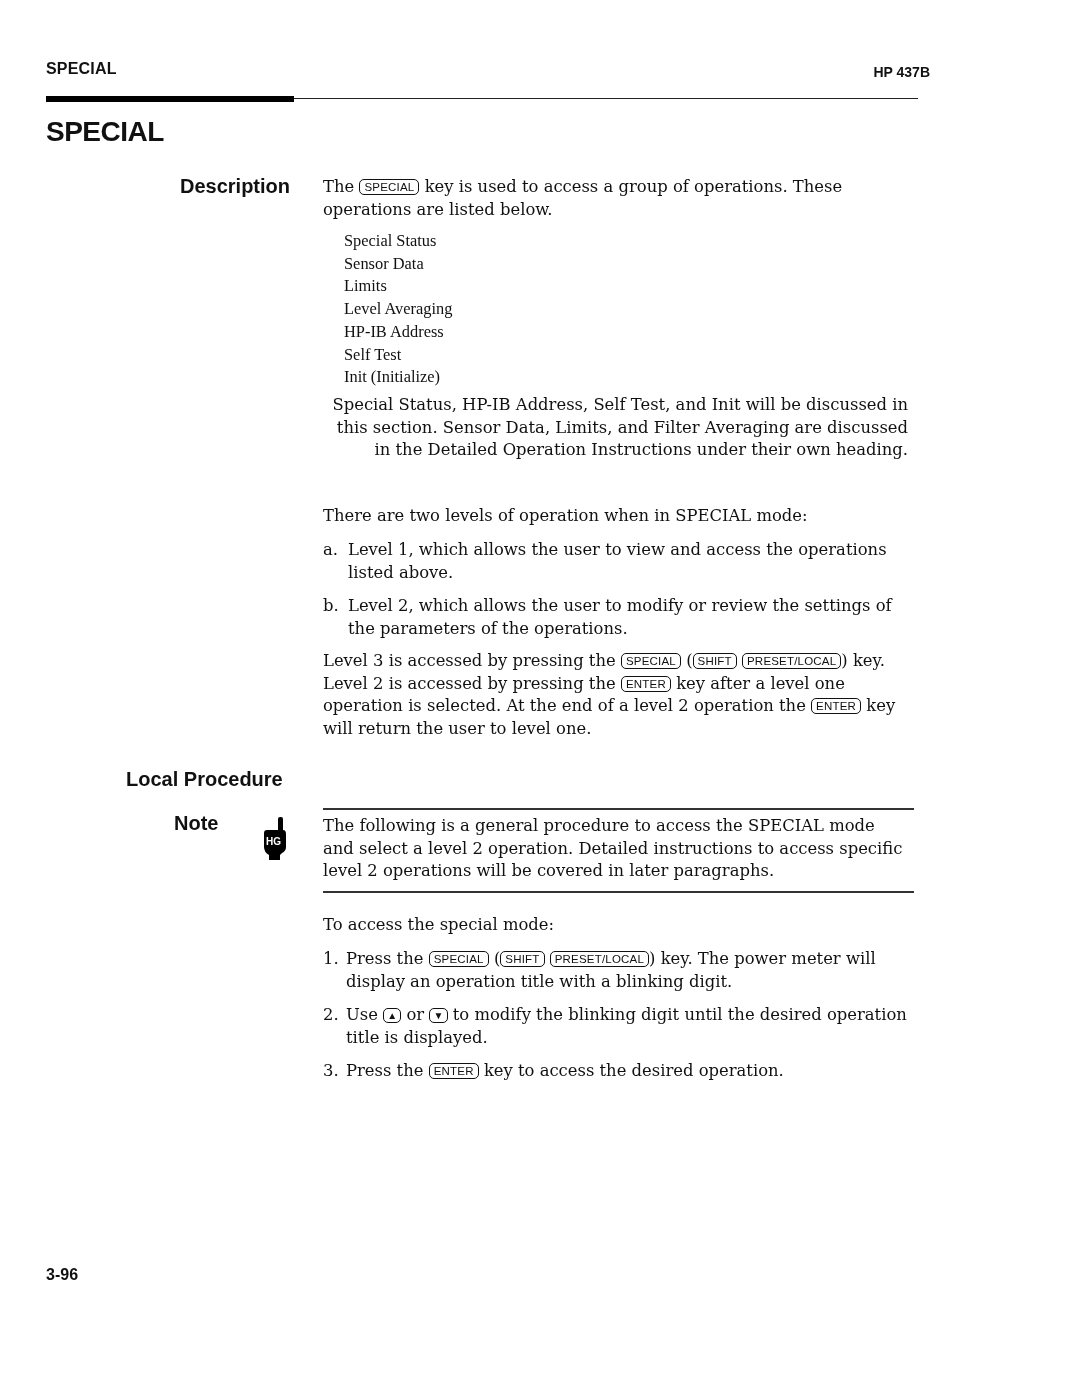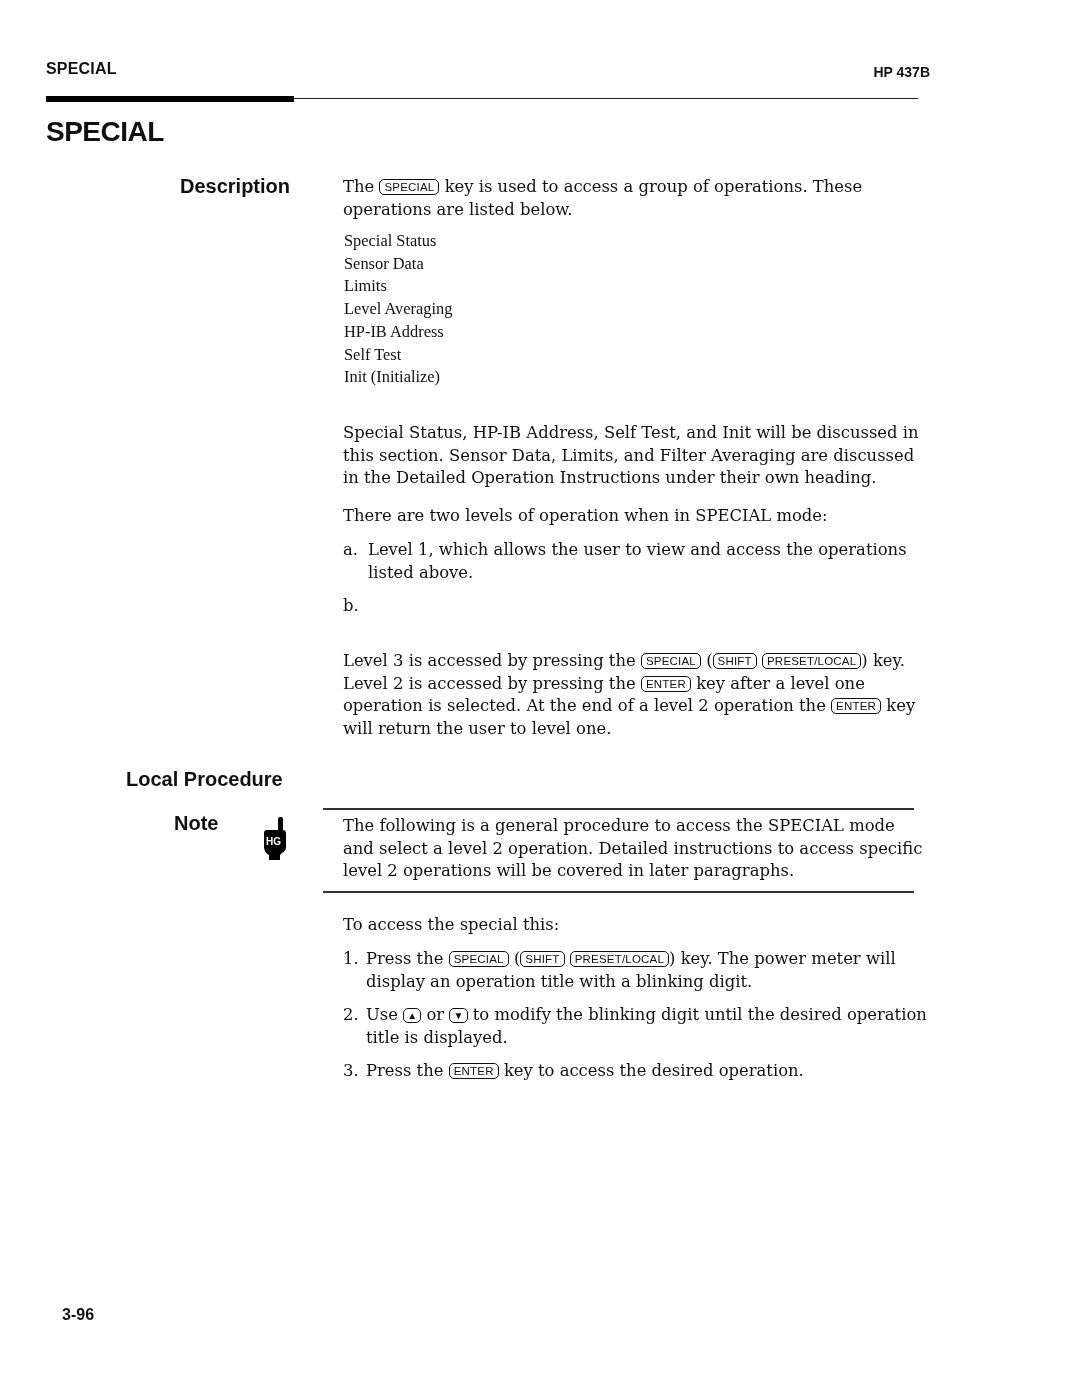--- a/index.html
+++ b/index.html
@@ -12,21 +12,21 @@
   .hdr-right { right: 150px; top: 64px; font-size: 14px; }
   .rule-thin { left: 46px; top: 98px; width: 872px; height: 1px; background: #222; }
   .rule-thick { left: 46px; top: 96px; width: 248px; height: 6px; background: #000; }
   .title { left: 46px; top: 116px; font-size: 28px; letter-spacing: -0.5px; }
 
   .side-head { font-size: 20px; }
   .desc-head { left: 180px; top: 175px; }
   .local-head { left: 126px; top: 768px; }
   .note-head { left: 174px; top: 812px; }
 
-  .body { left: 323px; width: 585px; font-size: 16.4px; line-height: 22.5px; margin-left: 20px; }
+  .body { left: 323px; width: 585px; font-size: 16.4px; line-height: 22.5px; }
   .body p { margin: 0; }
   .ops { left: 344px; top: 230px; font-size: 16.4px; line-height: 22.7px; font-family: Liberation Serif, serif; }
   .ops div { margin: 0; }
 
   .key {
     display: inline-block;
     font-family: "Liberation Sans", "DejaVu Sans", sans-serif;
     font-size: 11.5px;
     line-height: 13px;
     padding: 1px 4px 0 4px;
@@ -35,21 +35,21 @@
     vertical-align: 1px;
     letter-spacing: 0.2px;
   }
   .key.arrow { padding: 0 3px; font-size: 10px; border-radius: 5px; }
 
   .item { position: relative; padding-left: 25px; }
   .item .lbl { position: absolute; left: 0; top: 0; }
 
   .note-rule { left: 323px; width: 591px; height: 1.5px; background: #333; }
   .note-icon { left: 258px; top: 815px; width: 32px; height: 46px; }
-  .pageno { left: 46px; top: 1306px; font-size: 16px; margin-left: 16px; }
+  .pageno { left: 46px; top: 1266px; font-size: 16px; }
 </style>
 </head>
 <body>
 
 <div class="abs sans hdr-left">SPECIAL</div>
 <div class="abs sans hdr-right">HP 437B</div>
 <div class="abs rule-thin"></div>
 <div class="abs rule-thick"></div>
 
 <div class="abs sans title">SPECIAL</div>
@@ -67,35 +67,36 @@
 <div class="abs serif ops">
   <div>Special Status</div>
   <div>Sensor Data</div>
   <div>Limits</div>
   <div>Level Averaging</div>
   <div>HP-IB Address</div>
   <div>Self Test</div>
   <div>Init (Initialize)</div>
 </div>
 
-<div class="abs serif body" style="top:422px;">
+<div class="abs serif body" style="top:394px;text-align:right;">
   <p>Special Status, HP-IB Address, Self Test, and Init will be discussed in this section. Sensor Data, Limits, and Filter Averaging are discussed in the Detailed Operation Instructions under their own heading.</p>
 </div>
 
 <div class="abs serif body" style="top:505px;">
   <p>There are two levels of operation when in SPECIAL mode:</p>
 </div>
 
 <div class="abs serif body" style="top:539px;">
   <div class="item">
     <span class="lbl">a.</span>
     <span>Level 1, which allows the user to view and access the operations listed above.</span>
   </div>
   <div class="item" style="margin-top:11px;">
     <span class="lbl">b.</span>
+    <span>Level 2, which allows the user to modify or review the settings of the parameters of the operations.</span>
   </div>
 </div>
 
 <div class="abs serif body" style="top:650px;">
   <p>
     <span>Level 3 is accessed by pressing the</span>
     <span class="key">SPECIAL</span>
     <span>(</span><span class="key">SHIFT</span>
     <span class="key">PRESET/LOCAL</span><span>) key. Level 2 is accessed by pressing the</span>
     <span class="key">ENTER</span>
@@ -116,21 +117,21 @@
   </svg>
 </div>
 
 <div class="abs note-rule" style="top:808px;"></div>
 <div class="abs serif body" style="top:815px;">
   <p>The following is a general procedure to access the SPECIAL mode and select a level 2 operation. Detailed instructions to access specific level 2 operations will be covered in later paragraphs.</p>
 </div>
 <div class="abs note-rule" style="top:891px;"></div>
 
 <div class="abs serif body" style="top:914px;">
-  <p>To access the special this:</p>
+  <p>To access the special mode:</p>
 </div>
 
 <div class="abs serif body" style="top:948px;">
   <div class="item" style="padding-left:23px;">
     <span class="lbl">1.</span>
     <span>Press the</span>
     <span class="key">SPECIAL</span>
     <span>(</span><span class="key">SHIFT</span>
     <span class="key">PRESET/LOCAL</span><span>) key. The power meter will display an operation title with a blinking digit.</span>
   </div>

